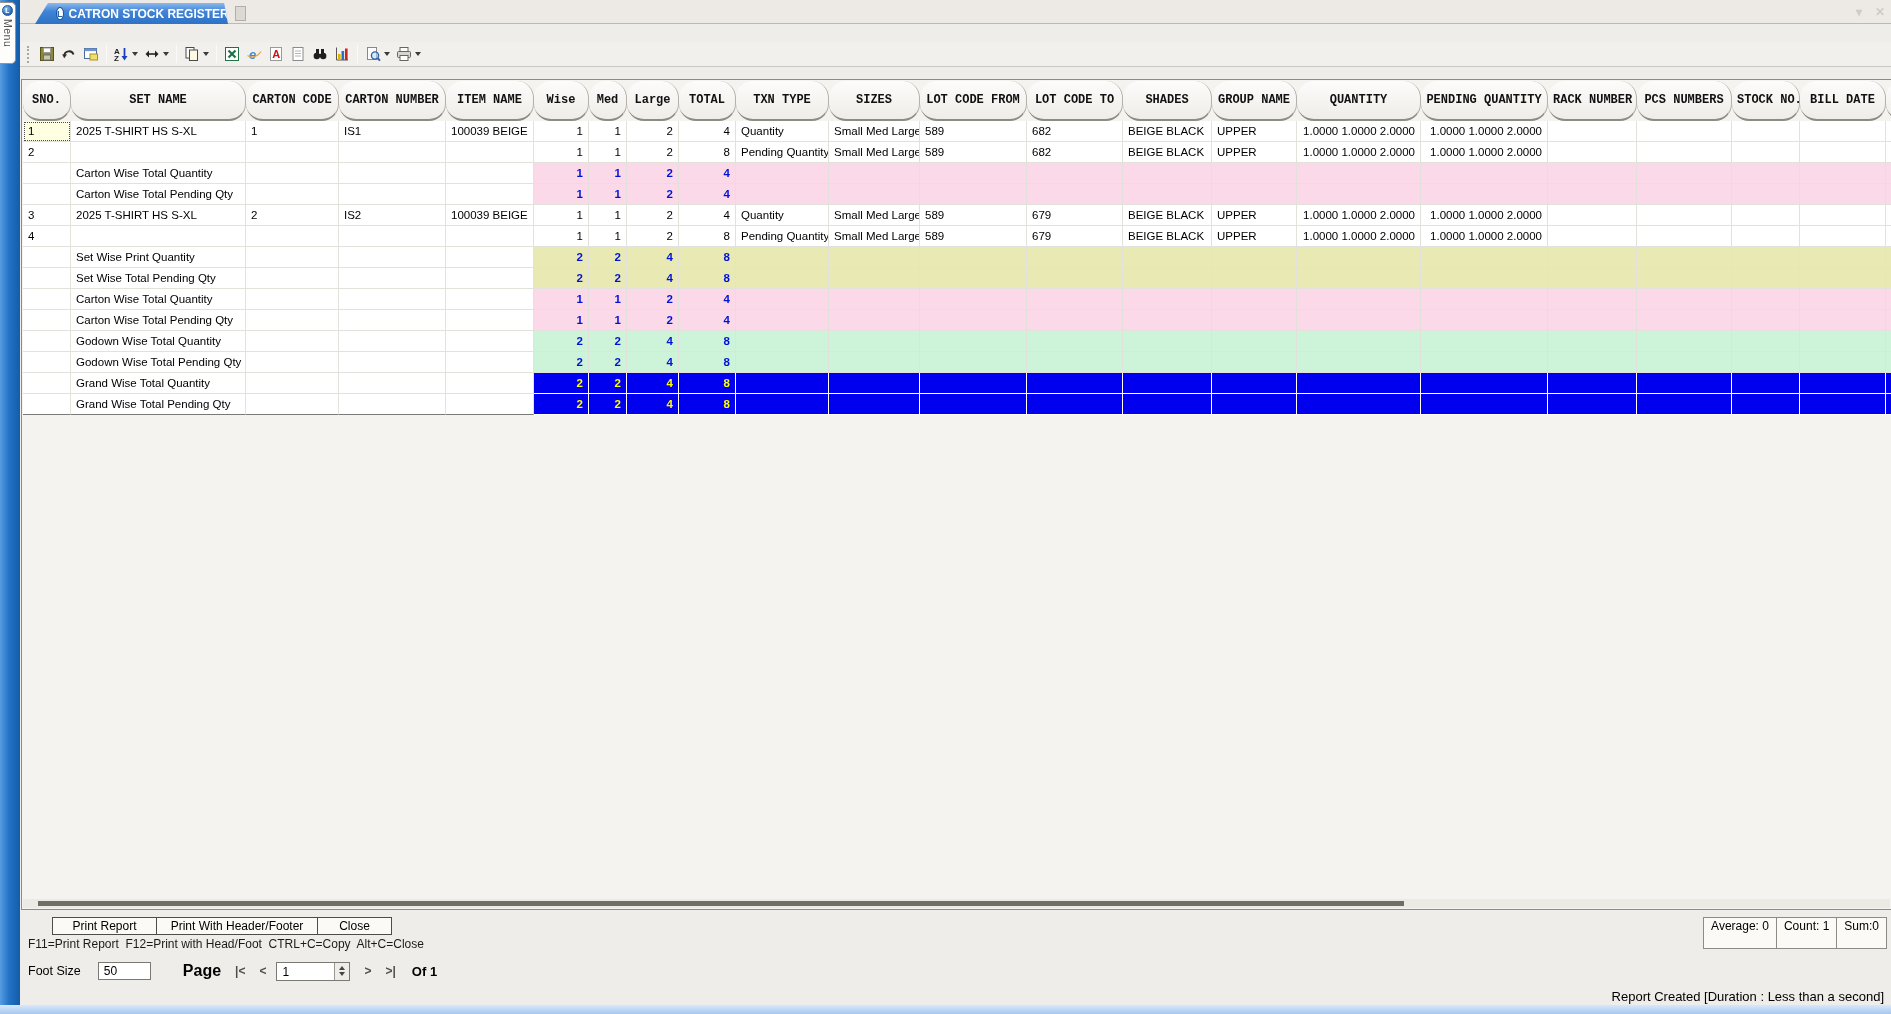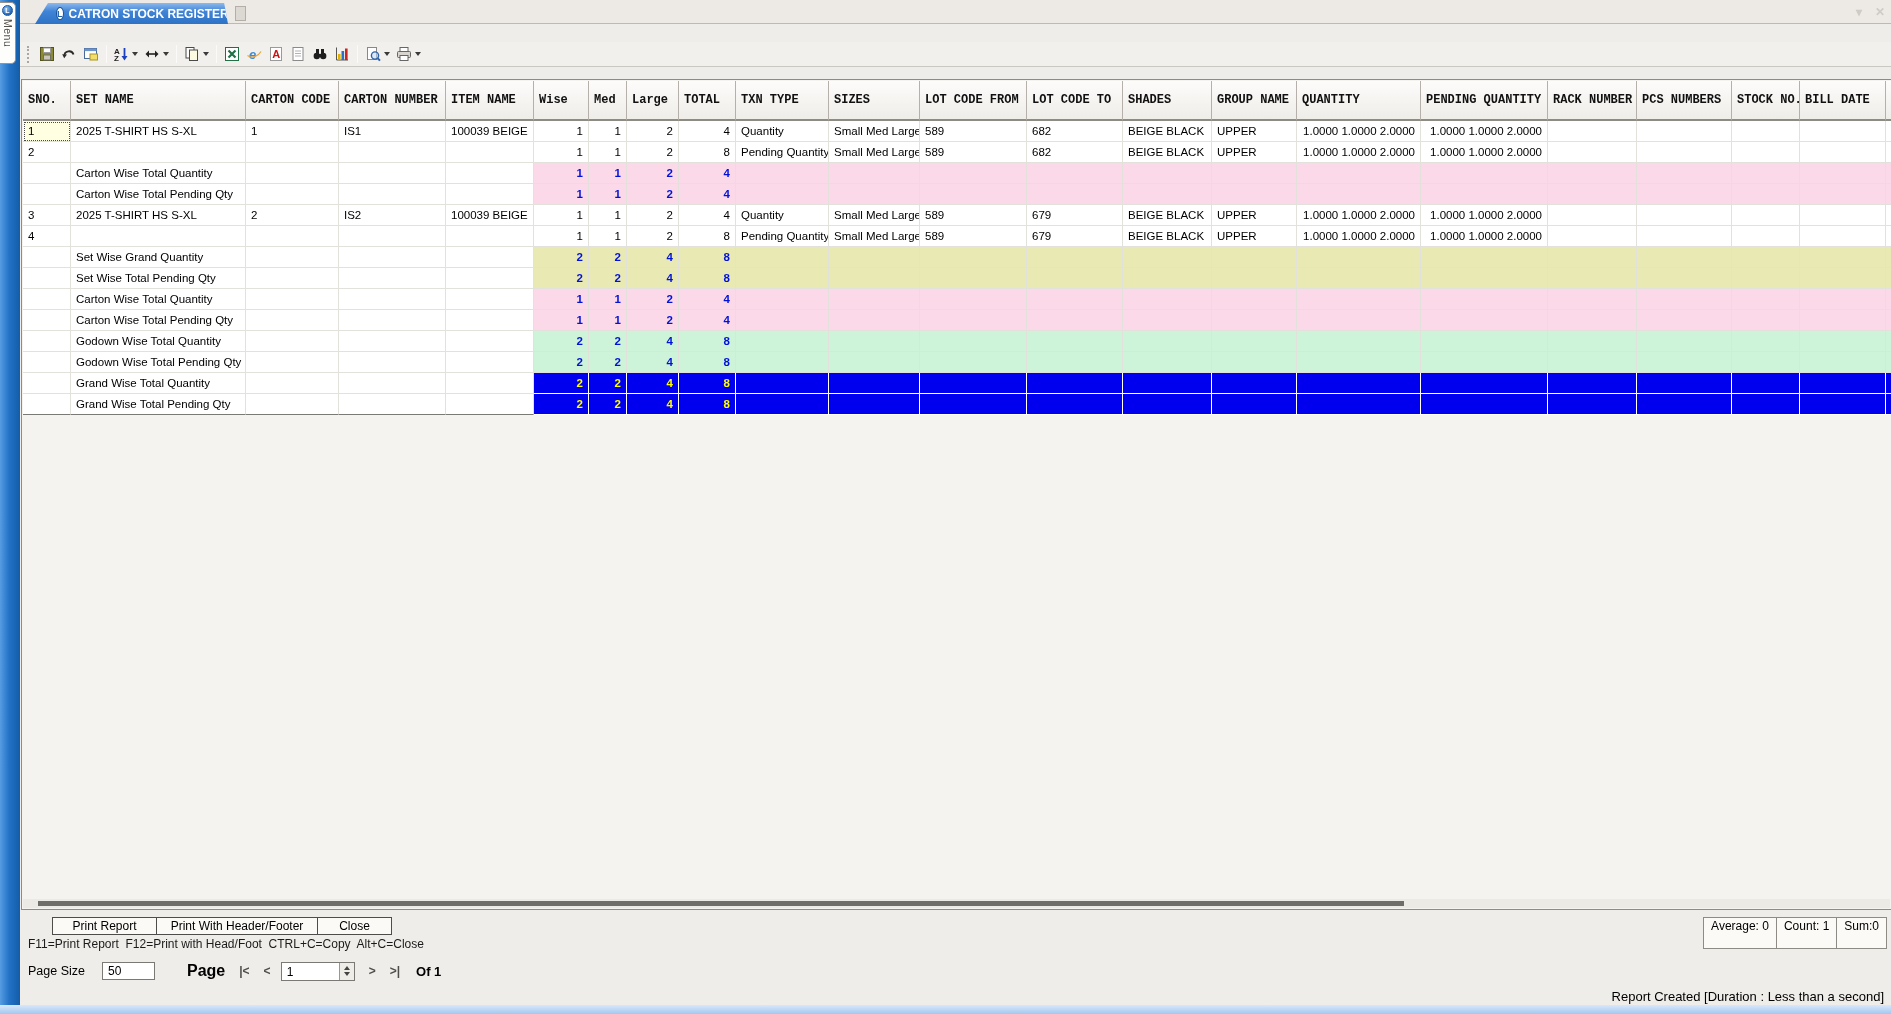--- a/index.html
+++ b/index.html
@@ -48,21 +48,21 @@
            border-top:4px solid #3A3A3A; margin-left:3px; }
 
   
   .grid-panel { position:absolute; left:21px; top:79px; width:1870px; height:831px;
                 background:#F4F3EF; border:1px solid #8E8B85; border-right:none; overflow:hidden; }
   table.grid { border-collapse:separate; border-spacing:0; table-layout:fixed; width:1915px;
                position:absolute; left:1px; top:1px; }
   table.grid th { height:40px; background:linear-gradient(#FDFCFB,#EFEDE8);
                   border-right:1px solid #B5B1AA; border-bottom:2px solid #8E8B85;
                   font-family:"Liberation Mono", monospace; font-size:12px; font-weight:700; color:#111;
-                  text-align:left; padding:0 5px; white-space:nowrap; overflow:hidden; cursor:pointer; }
+                  text-align:center; padding:0 5px; white-space:nowrap; overflow:hidden; cursor:pointer;border-radius:17px; }
   table.grid td { height:21px; background:#fff; border-right:1px solid #E3E1DB; border-bottom:1px solid #E3E1DB;
                   font-size:11.5px; color:#000; padding:0 5px; white-space:nowrap; overflow:hidden; }
   table.grid td.ar { text-align:right; }
   table.grid td.tot-num { font-weight:bold; }
   table.grid td.sel { background:#FFFFE1; outline:1px dotted #4A4A4A; outline-offset:-2px; }
   table.grid tr.r-blue td.band { border-right:1px solid #FFFFFF; border-bottom:1px solid #FFFFFF; }
   table.grid tr:last-child td { border-bottom:1px solid #7B7975; }
 
   .hscroll { position:absolute; left:1px; right:1px; bottom:1px; height:9px; background:#ECEAE5; cursor:pointer; }
   .hthumb { position:absolute; left:15px; top:2px; width:1366px; height:5px; background:#6F6D68; }
@@ -456,21 +456,21 @@
             <td class="ar">1.0000 1.0000 2.0000</td>
             <td class="ar">1.0000 1.0000 2.0000</td>
             <td></td>
             <td></td>
             <td></td>
             <td></td>
             <td></td>
           </tr>
           <tr class="r-khaki">
             <td></td>
-            <td>Set Wise Grand Quantity</td>
+            <td>Set Wise Print Quantity</td>
             <td></td>
             <td></td>
             <td></td>
             <td class="ar band tot-num" style="background: rgb(233, 233, 180); color: rgb(0, 18, 217);">2</td>
             <td class="ar band tot-num" style="background: rgb(233, 233, 180); color: rgb(0, 18, 217);">2</td>
             <td class="ar band tot-num" style="background: rgb(233, 233, 180); color: rgb(0, 18, 217);">4</td>
             <td class="ar band tot-num" style="background: rgb(233, 233, 180); color: rgb(0, 18, 217);">8</td>
             <td class="band" style="background: rgb(233, 233, 180);"></td>
             <td class="band" style="background: rgb(233, 233, 180);"></td>
             <td class="band" style="background: rgb(233, 233, 180);"></td>
@@ -668,21 +668,21 @@
 
   <div class="shortcuts">F11=Print Report  F12=Print with Head/Foot  CTRL+C=Copy  Alt+C=Close</div>
 
   <div class="stats">
     <div class="stat">Average: 0</div>
     <div class="stat">Count: 1</div>
     <div class="stat">Sum:0</div>
   </div>
 
   <div class="pager">
-    <span>Page Size</span>
+    <span>Foot Size</span>
     <input class="ps-input" value="50" style="">
     <span class="pg-label">Page</span>
     <span class="navg">|&lt;</span>
     <span class="navg">&lt;</span>
     <div class="spin">
       <span class="val">1</span>
       <div class="btns">
         <span class="up"></span>
         <span class="dn"></span>
       </div>

